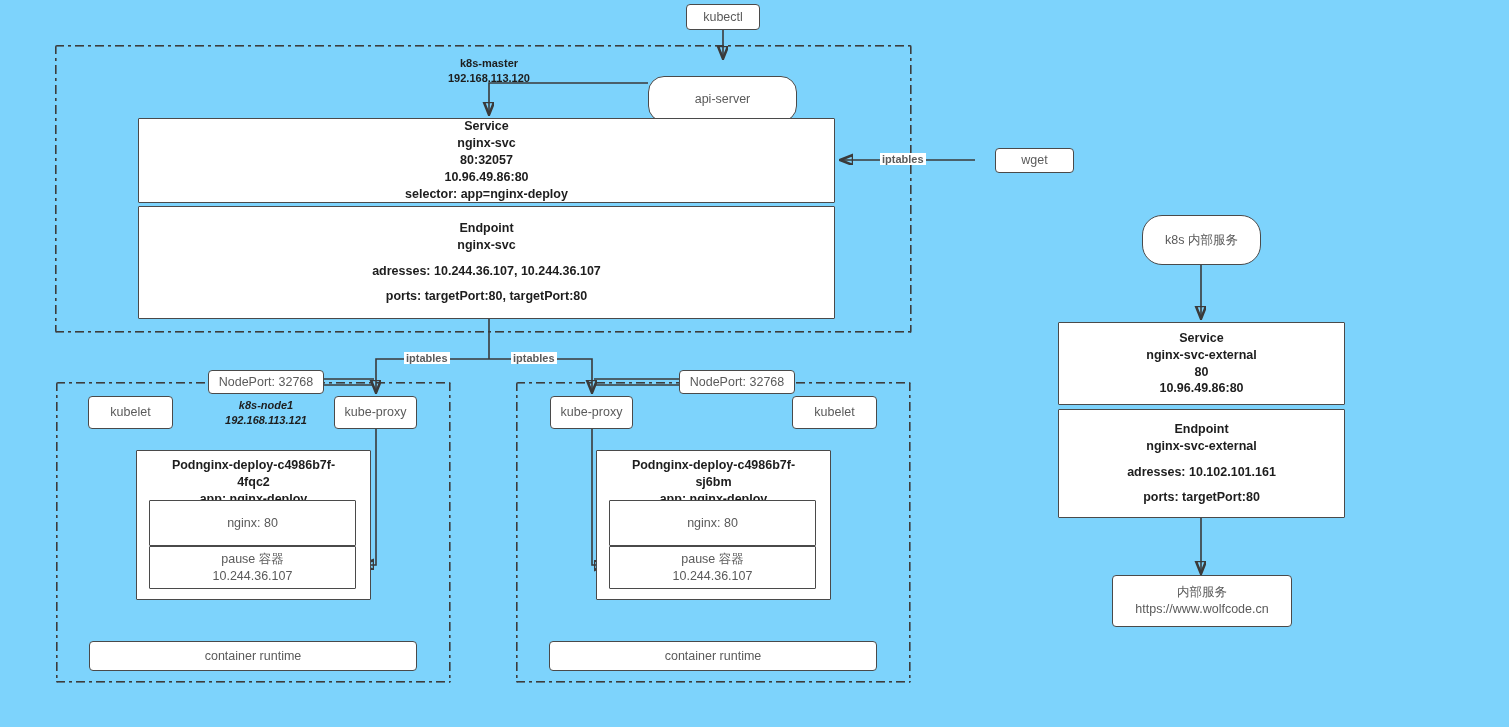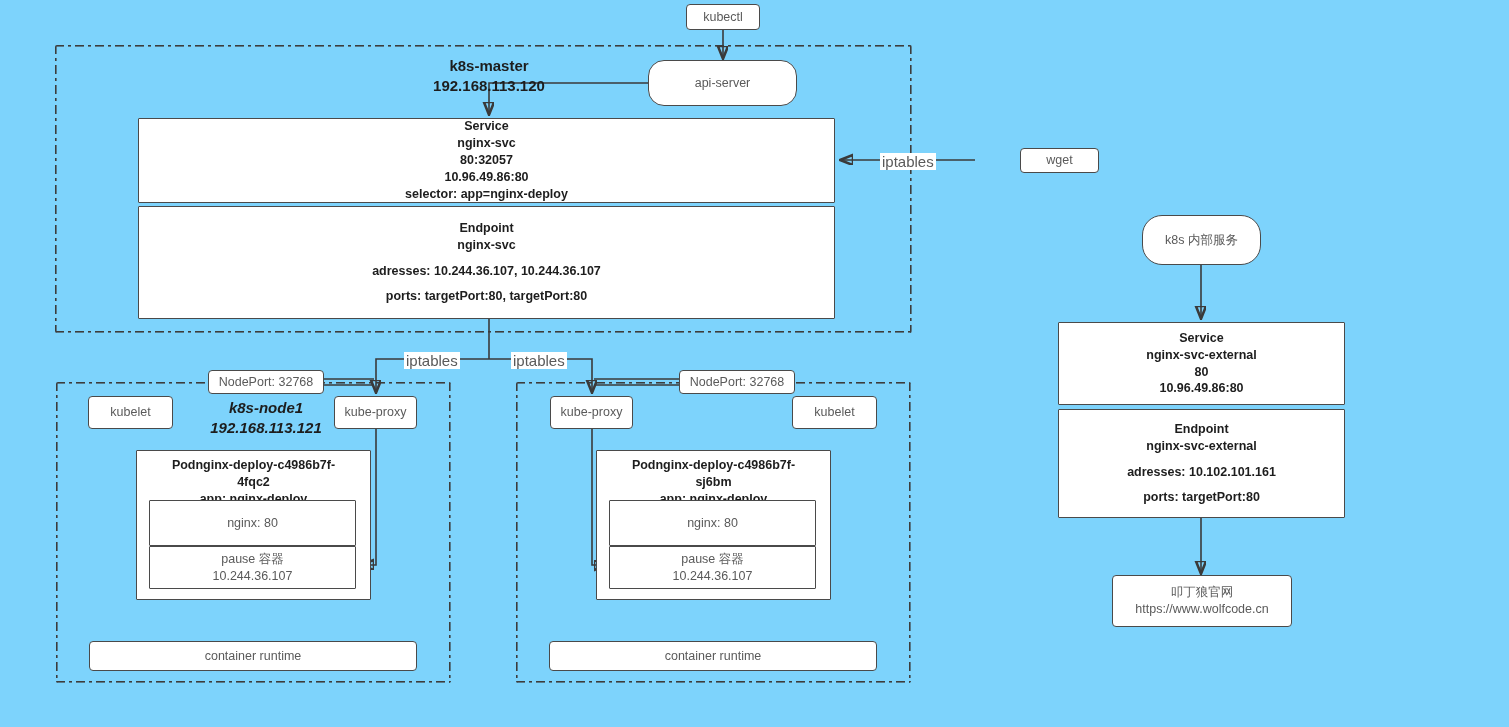--- a/index.html
+++ b/index.html
@@ -56,32 +56,32 @@
       repeating-linear-gradient(to bottom, #3c3c3c 0 9px, transparent 9px 13px, #3c3c3c 13px 16px, transparent 16px 20px),
       repeating-linear-gradient(to bottom, #3c3c3c 0 9px, transparent 9px 13px, #3c3c3c 13px 16px, transparent 16px 20px);
     background-size: 100% 1.6px, 100% 1.6px, 1.6px 100%, 1.6px 100%;
     background-position: left top, left bottom, left top, right top;
     background-repeat: no-repeat;
   }
 
   
   .lbl {
     position: absolute;
-    font-size: 15px;
+    font-size: 11px;
     color: #5a5a5a;
     white-space: nowrap;
     z-index: 6;
   }
   .lbl.b {
     font-weight: bold;
     color: #1d1d1d;
     text-align: center;
     line-height: 1.35;
   }
-  .lbl.white-bg { background: #ffffff; padding: 0 2px; }
+  .lbl.white-bg { background: #ffffff; padding: 0 2px; font-weight: bold; }
 
   
   #wires {
     position: absolute;
     left: 0; top: 0;
     width: 1509px;
     height: 727px;
     z-index: 3;
     pointer-events: none;
   }
@@ -125,21 +125,21 @@
   </svg>
 
   <div class="zone" style="left:55px; top:45px; width:857px; height:288px;"></div>
   <div class="zone" style="left:56px; top:382px; width:395px; height:301px;"></div>
   <div class="zone" style="left:516px; top:382px; width:395px; height:301px;"></div>
 
   <div class="box" style="left:686px; top:4px; width:74px; height:26px;">
     <span class="ln g">kubectl</span>
   </div>
 
-  <div class="box" style="left:648px; top:60px; width:149px; height:46px;border-radius:16px;">
+  <div class="box" style="left:648px; top:76px; width:149px; height:46px;border-radius:16px;">
     <span class="ln g">api-server</span>
   </div>
 
   <div class="lbl b" style="left:399px; top:56px; width:180px;">
     <span class="ln">k8s-master</span><br>
     <span class="ln">192.168.113.120</span>
   </div>
 
   <div class="box sq" style="left:138px; top:118px; width:697px; height:85px;">
     <span class="ln b">Service</span>
@@ -151,21 +151,21 @@
 
   <div class="box sq" style="left:138px; top:206px; width:697px; height:113px;">
     <span class="ln b">Endpoint</span>
     <span class="ln b">nginx-svc</span>
     <span class="gap"></span>
     <span class="ln b">adresses: 10.244.36.107, 10.244.36.107</span>
     <span class="gap"></span>
     <span class="ln b">ports: targetPort:80, targetPort:80</span>
   </div>
 
-  <div class="box" style="left:1020px; top:148px; width:79px; height:25px;">
+  <div class="box" style="left:995px; top:148px; width:79px; height:25px;">
     <span class="ln g">wget</span>
   </div>
   <div class="lbl white-bg" style="left:880px; top:153px;">iptables</div>
 
   <div class="lbl white-bg" style="left:404px; top:352px;">iptables</div>
   <div class="lbl white-bg" style="left:511px; top:352px;">iptables</div>
 
   <div class="box" style="left:208px; top:370px; width:116px; height:24px;">
     <span class="ln g">NodePort: 32768</span>
   </div>
@@ -242,17 +242,17 @@
   <div class="box sq" style="left:1058px; top:409px; width:287px; height:109px;">
     <span class="ln b">Endpoint</span>
     <span class="ln b">nginx-svc-external</span>
     <span class="gap"></span>
     <span class="ln b">adresses: 10.102.101.161</span>
     <span class="gap"></span>
     <span class="ln b">ports: targetPort:80</span>
   </div>
 
   <div class="box" style="left:1112px; top:575px; width:180px; height:52px;">
-    <span class="ln g">叩丁狼官网</span>
+    <span class="ln g">内部服务</span>
     <span class="ln g">https://www.wolfcode.cn</span>
   </div>
 
 </div>
 
 </body></html>

